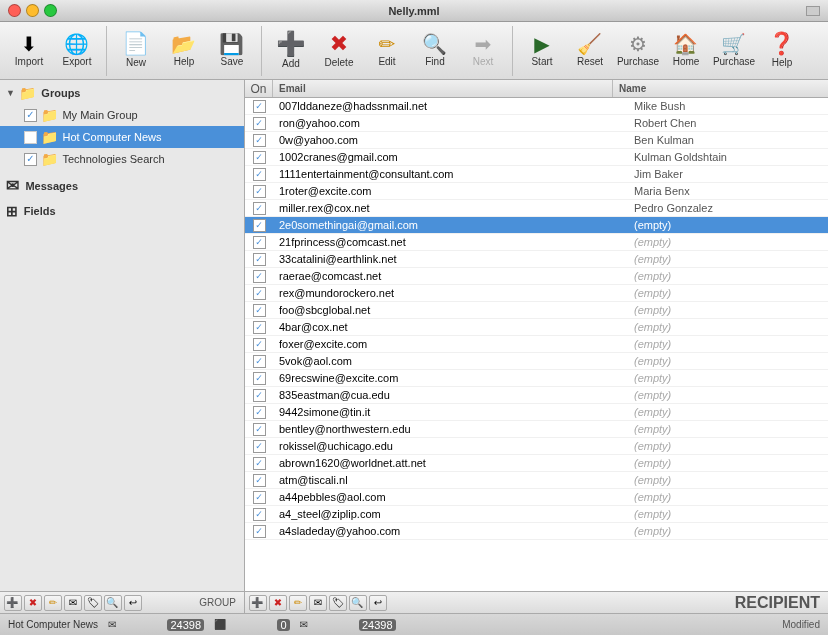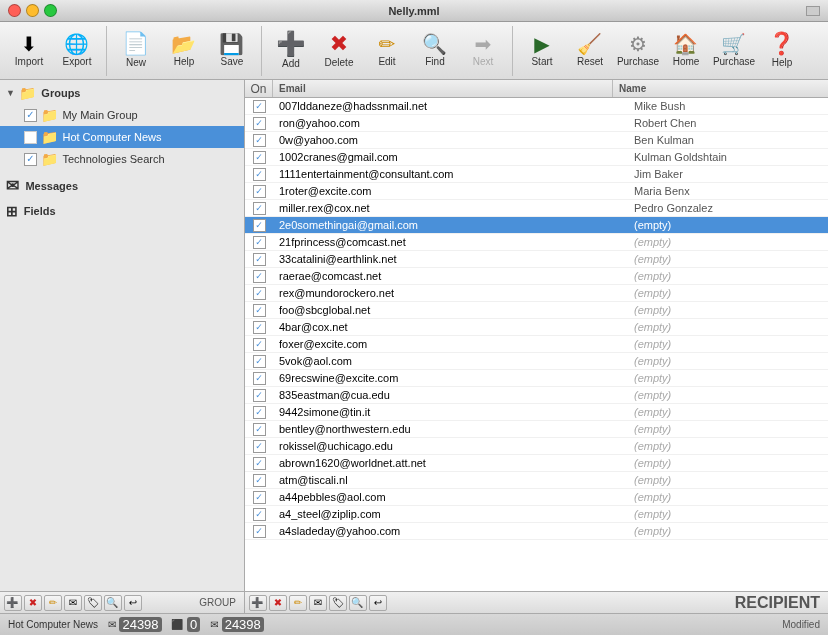--- a/index.html
+++ b/index.html
@@ -196,21 +196,21 @@
       background: linear-gradient(to bottom, #d8d8d8, #c8c8c8);
       border-top: 1px solid #aaa;
       display: flex;
       align-items: center;
       padding: 0 8px;
       gap: 10px;
       font-size: 10px;
       color: #333;
     }
     .status-item { display: flex; align-items: center; gap: 3px; }
-    .status-badge { background: #666; color: white; border-radius: 3px; padding: 0 3px; font-size: 13px; }
+    .status-badge { background: #666; color: white; border-radius: 3px; padding: 0 3px; font-size: 11px; margin-left: 48px; }
     .status-modified { margin-left: auto; color: #555; }
   </style>
 </head>
 <body>
 
 <div class="title-bar">
   <div class="title-bar-buttons">
     <div class="tb-btn tb-close"></div>
     <div class="tb-btn tb-min"></div>
     <div class="tb-btn tb-max"></div>

